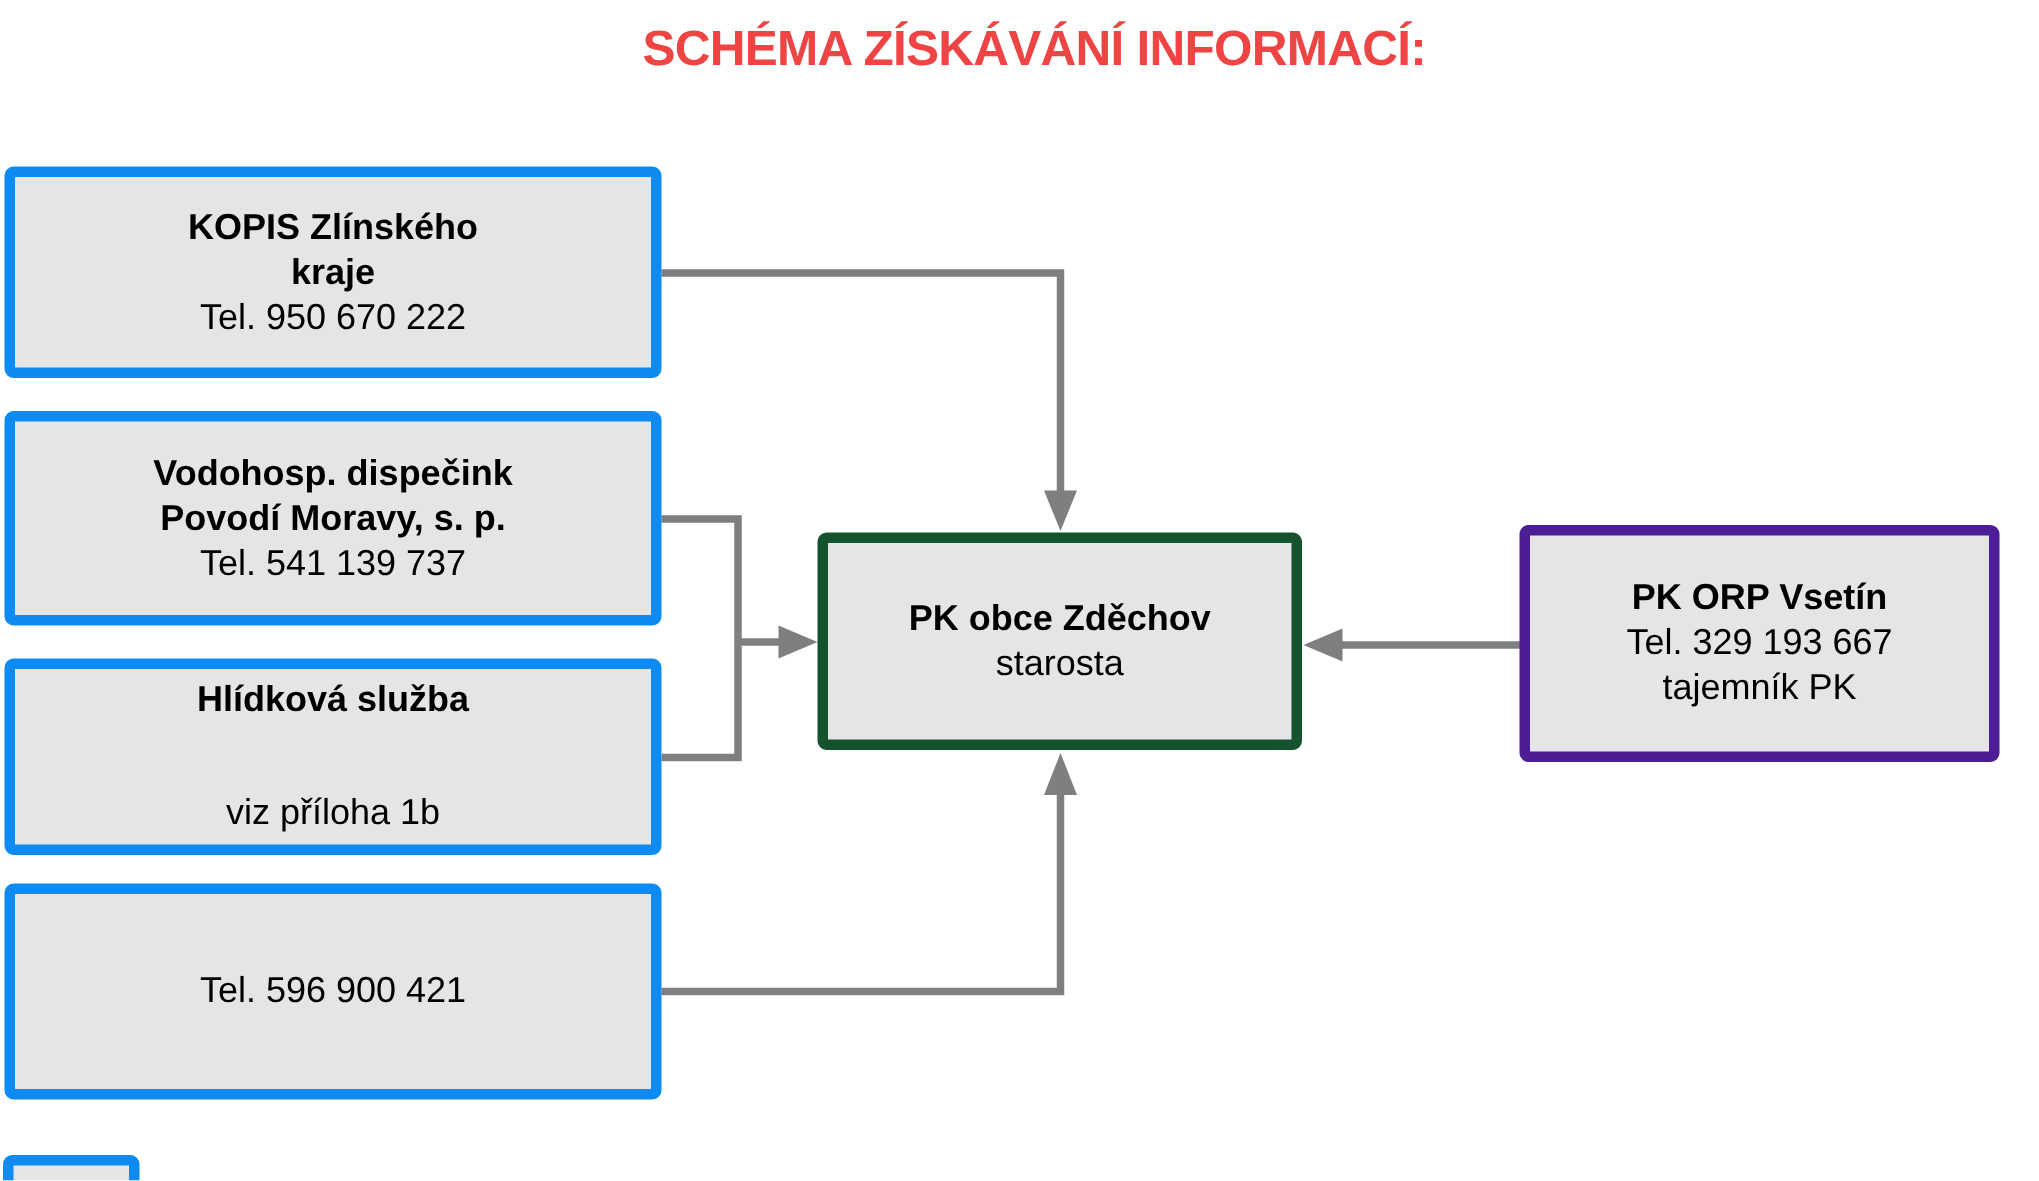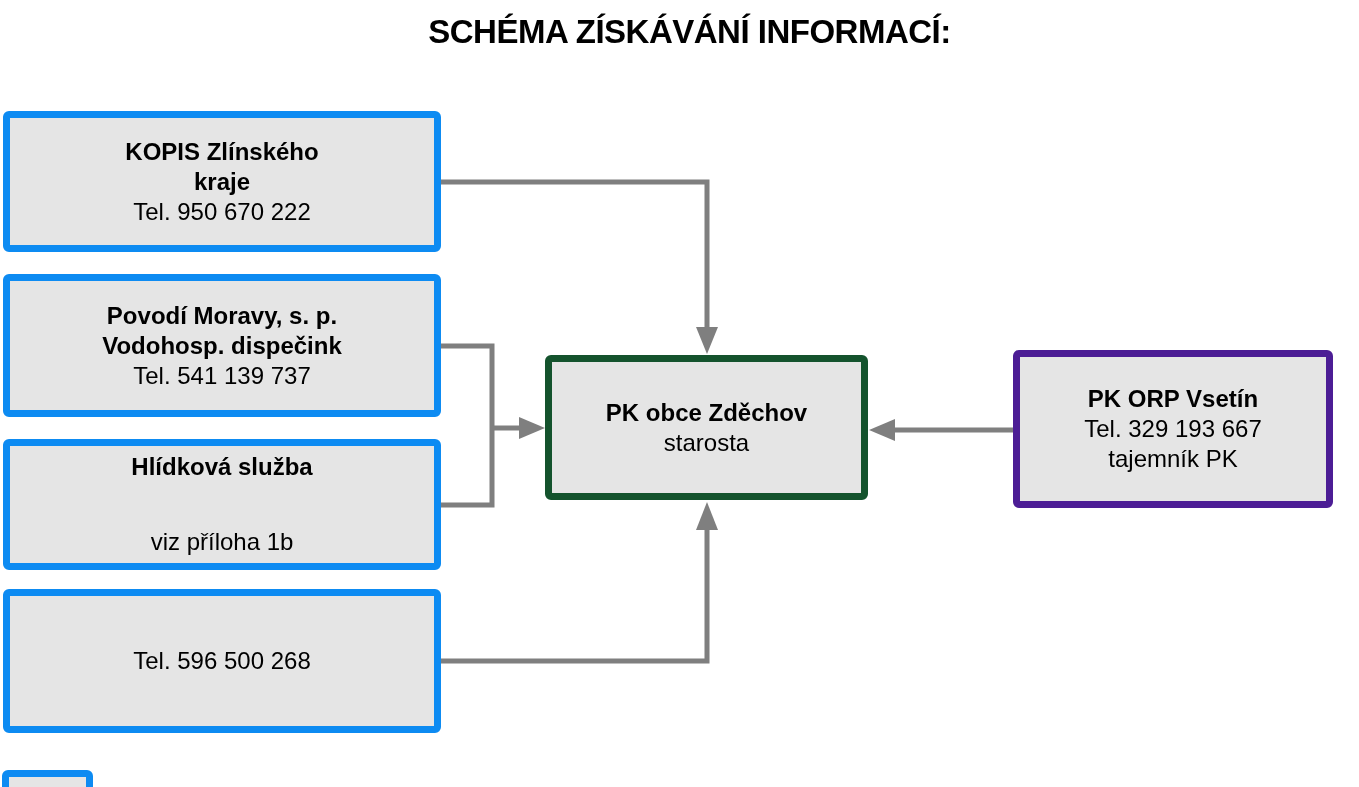--- a/index.html
+++ b/index.html
@@ -2,21 +2,21 @@
 <html><head>
 <meta charset="utf-8">
 <style>
   html,body{margin:0;padding:0;background:#ffffff;}
   .page{
     position:relative;width:1359px;height:787px;background:#ffffff;
     overflow:hidden;font-family:"Liberation Sans","DejaVu Sans",sans-serif;color:#000;
   }
   .title{
     position:absolute;left:20px;right:0;top:13px;text-align:center;
-    font-size:33px;font-weight:700;letter-spacing:-0.5px;color:#000000;
+    font-size:33px;font-weight:700;letter-spacing:-0.5px;color:#ef4444;
   }
   .connectors{position:absolute;left:0;top:0;width:1359px;height:787px;}
   .box{
     position:absolute;box-sizing:border-box;background:#e5e5e5;
     border-radius:6px;display:flex;flex-direction:column;
     justify-content:center;align-items:center;text-align:center;
   }
   .box .line{font-size:24px;line-height:30px;white-space:nowrap;}
   .box .bold{font-weight:700;}
   .blue{border:7px solid #0d8bf2;}
@@ -61,32 +61,32 @@
     </g>
   </svg>
 
   <div class="box blue kopis">
     <div class="line bold">KOPIS Zlínského</div>
     <div class="line bold">kraje</div>
     <div class="line">Tel. 950 670 222</div>
   </div>
 
   <div class="box blue vodohosp">
+    <div class="line bold">Vodohosp. dispečink</div>
     <div class="line bold">Povodí Moravy, s. p.</div>
-    <div class="line bold">Vodohosp. dispečink</div>
     <div class="line">Tel. 541 139 737</div>
   </div>
 
   <div class="box blue hlidkova">
     <div class="line bold">Hlídková služba</div>
     <div class="line">viz příloha 1b</div>
   </div>
 
   <div class="box blue hpps">
-    <div class="line">Tel. 596 500 268</div>
+    <div class="line">Tel. 596 900 421</div>
   </div>
 
   <div class="box green pk-obce">
     <div class="line bold">PK obce Zděchov</div>
     <div class="line">starosta</div>
   </div>
 
   <div class="box orange pk-orp">
     <div class="line bold">PK ORP Vsetín</div>
     <div class="line">Tel. 329 193 667</div>

